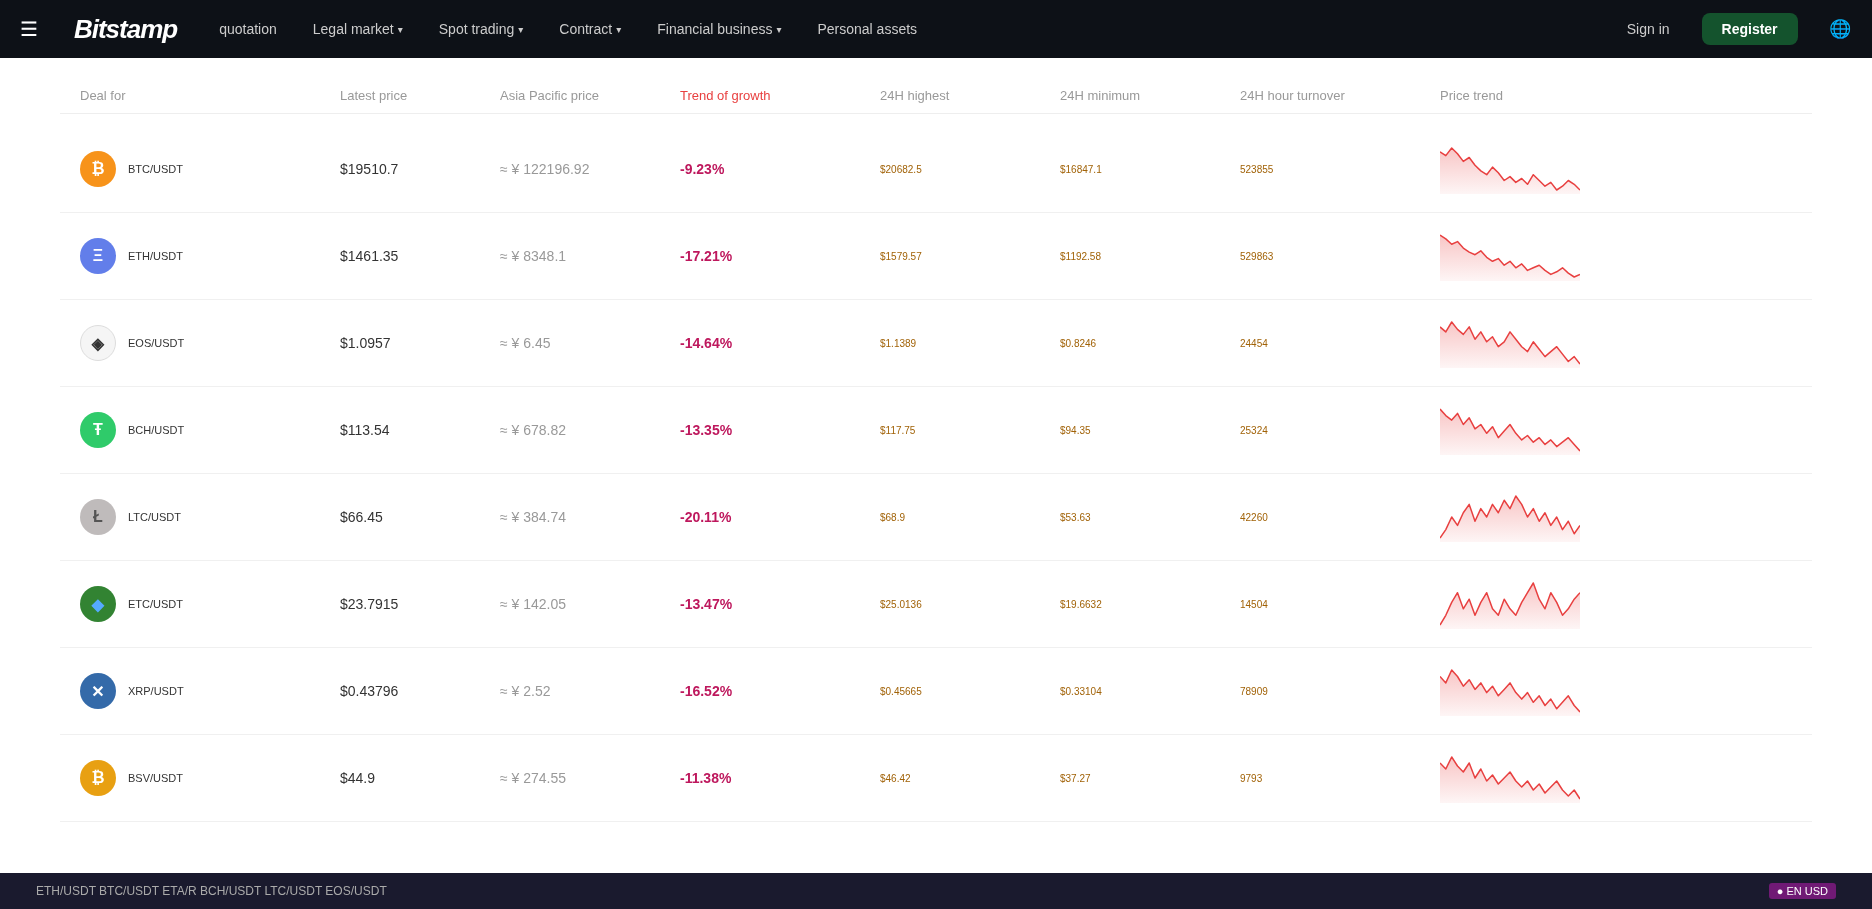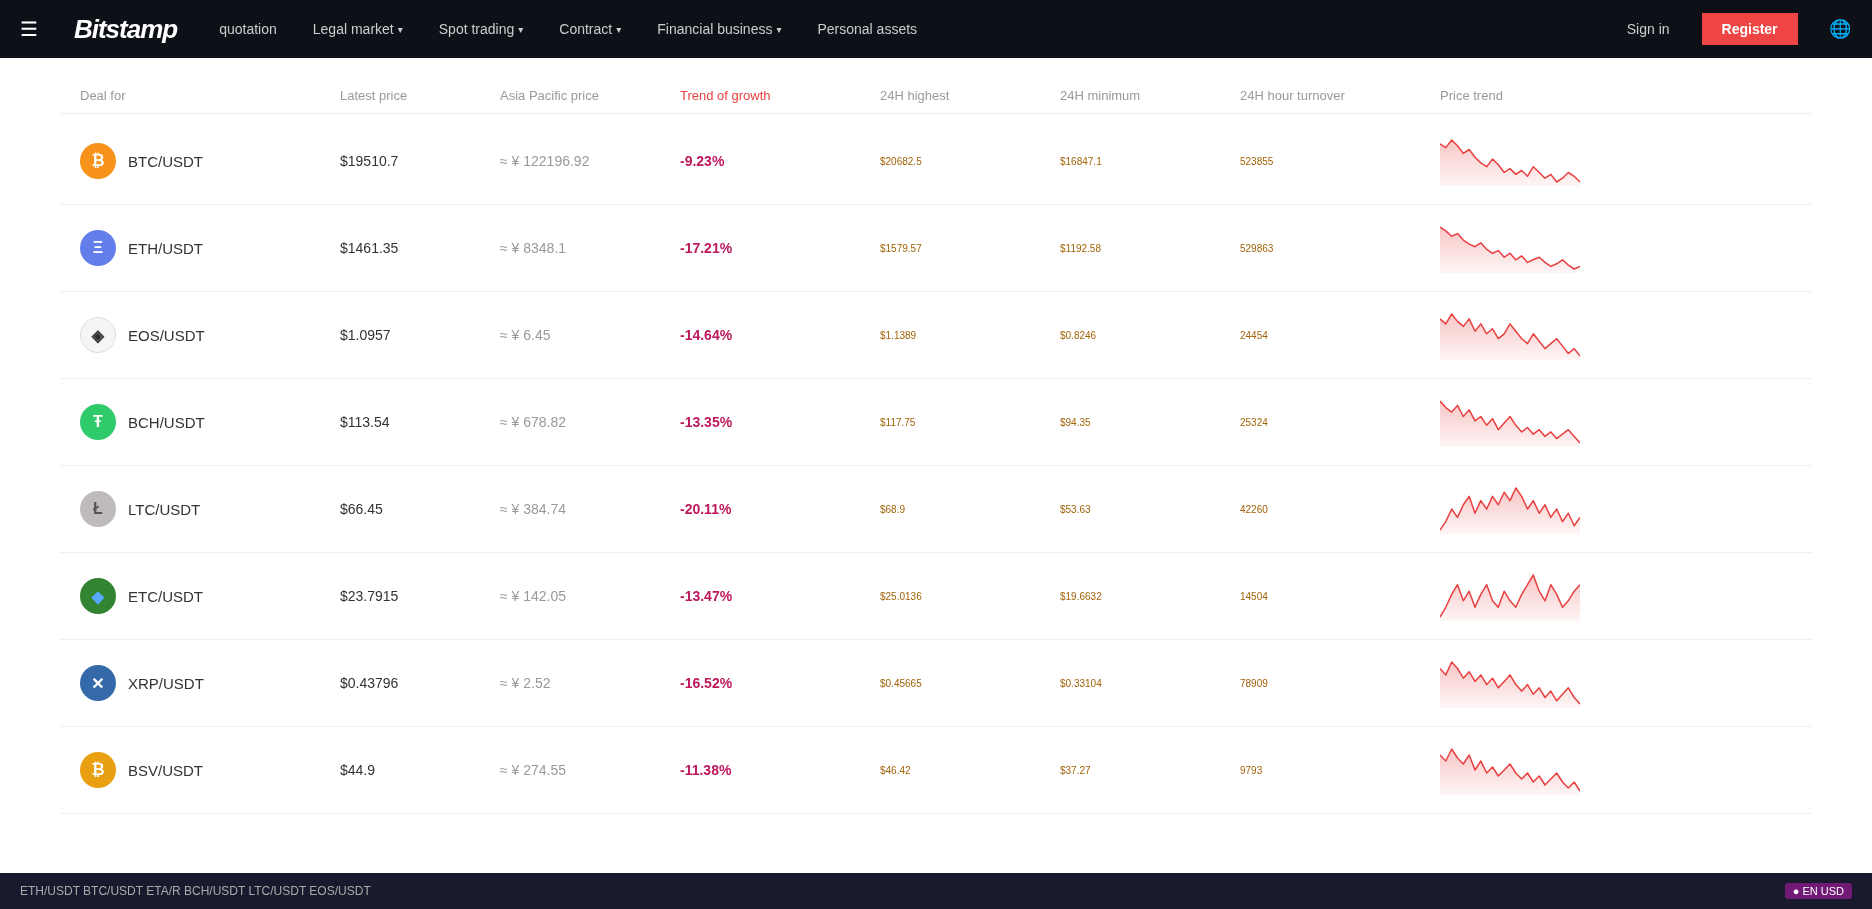--- a/index.html
+++ b/index.html
@@ -54,25 +54,25 @@
       gap: 32px;
     }
     .signin-btn {
       color: #ccc;
       font-size: 14px;
       cursor: pointer;
       background: none;
       border: none;
     }
     .register-btn {
-      background: #ef4444;
+      background: #14532d;
       color: #fff;
       border: none;
       padding: 8px 20px;
-      border-radius: 0;
+      border-radius: 8px;
       font-size: 14px;
       font-weight: 600;
       cursor: pointer;
     }
     .globe-icon {
       color: #ccc;
       font-size: 18px;
       cursor: pointer;
     }
 
@@ -81,21 +81,21 @@
       padding: 20px 60px;
     }
     .table-container {
       width: 100%;
     }
     .table-header {
       display: grid;
       grid-template-columns: 260px 160px 180px 200px 180px 180px 200px 1fr;
       padding: 10px 20px;
       border-bottom: 1px solid #eee;
-      margin-bottom: 4px;
+      margin-bottom: 12px;
     }
     .table-header-cell {
       font-size: 13px;
       color: #999;
       font-weight: 400;
     }
     .table-row {
       display: grid;
       grid-template-columns: 260px 160px 180px 200px 180px 180px 200px 1fr;
       padding: 18px 20px;
@@ -115,21 +115,21 @@
       border-radius: 50%;
       display: flex;
       align-items: center;
       justify-content: center;
       font-size: 16px;
       font-weight: bold;
       color: #fff;
       flex-shrink: 0;
     }
     .coin-name {
-      font-size: 15px;
+      font-size: 11px;
       color: #333;
       font-weight: 500;
     }
     .price-cell {
       font-size: 14px;
       color: #333;
     }
     .asia-price-cell {
       font-size: 14px;
       color: #999;
@@ -158,21 +158,21 @@
     
     .footer-bar {
       position: fixed;
       bottom: 0;
       left: 0;
       right: 0;
       height: 36px;
       background: #1a1a2e;
       display: flex;
       align-items: center;
-      padding: 0 20px;
+      padding: 0 36px;
       z-index: 100;
     }
     .footer-ticker {
       color: #aaa;
       font-size: 12px;
       white-space: nowrap;
       overflow: hidden;
     }
     .footer-right {
       margin-left: auto;

